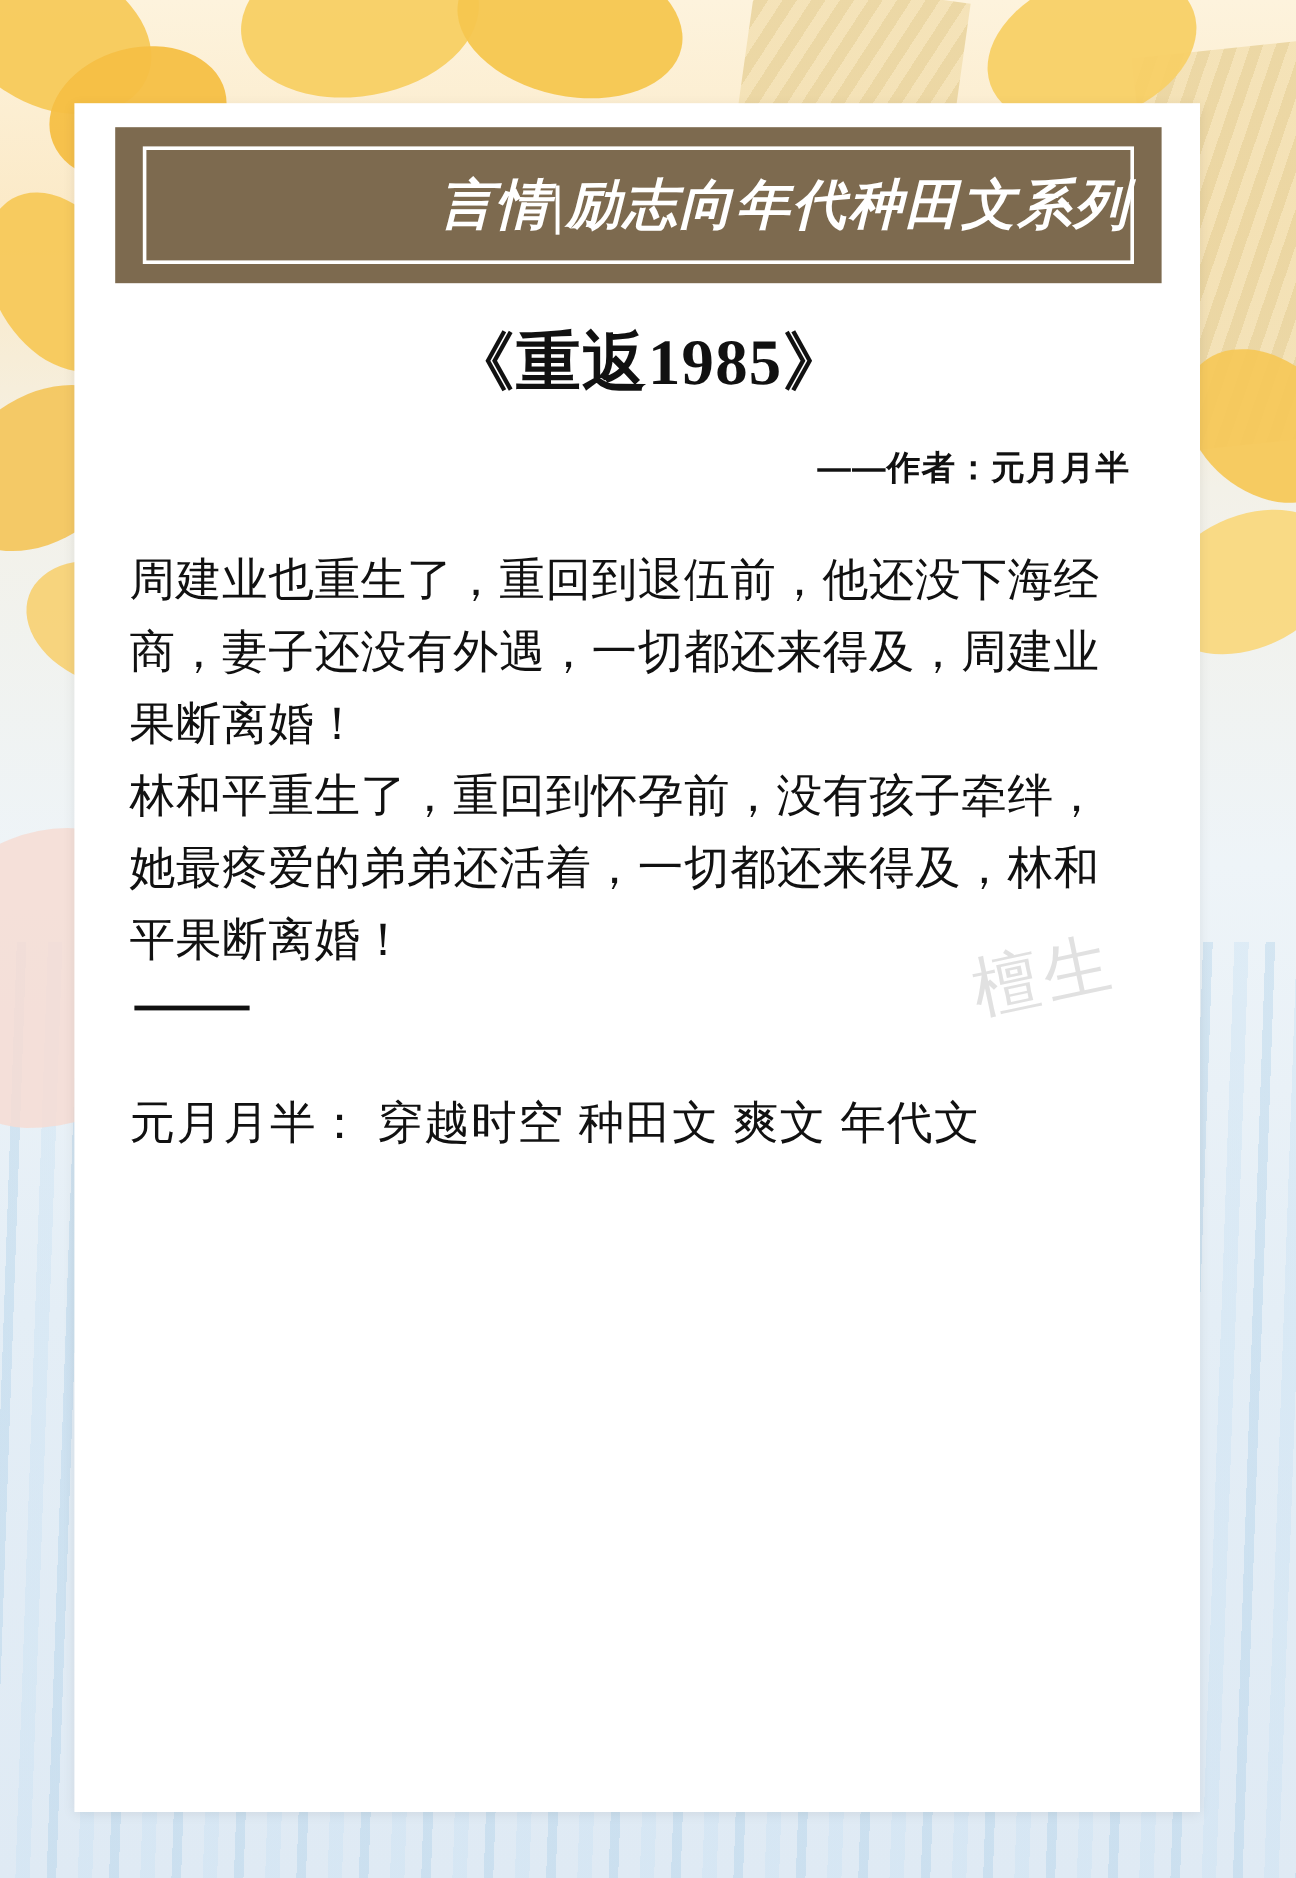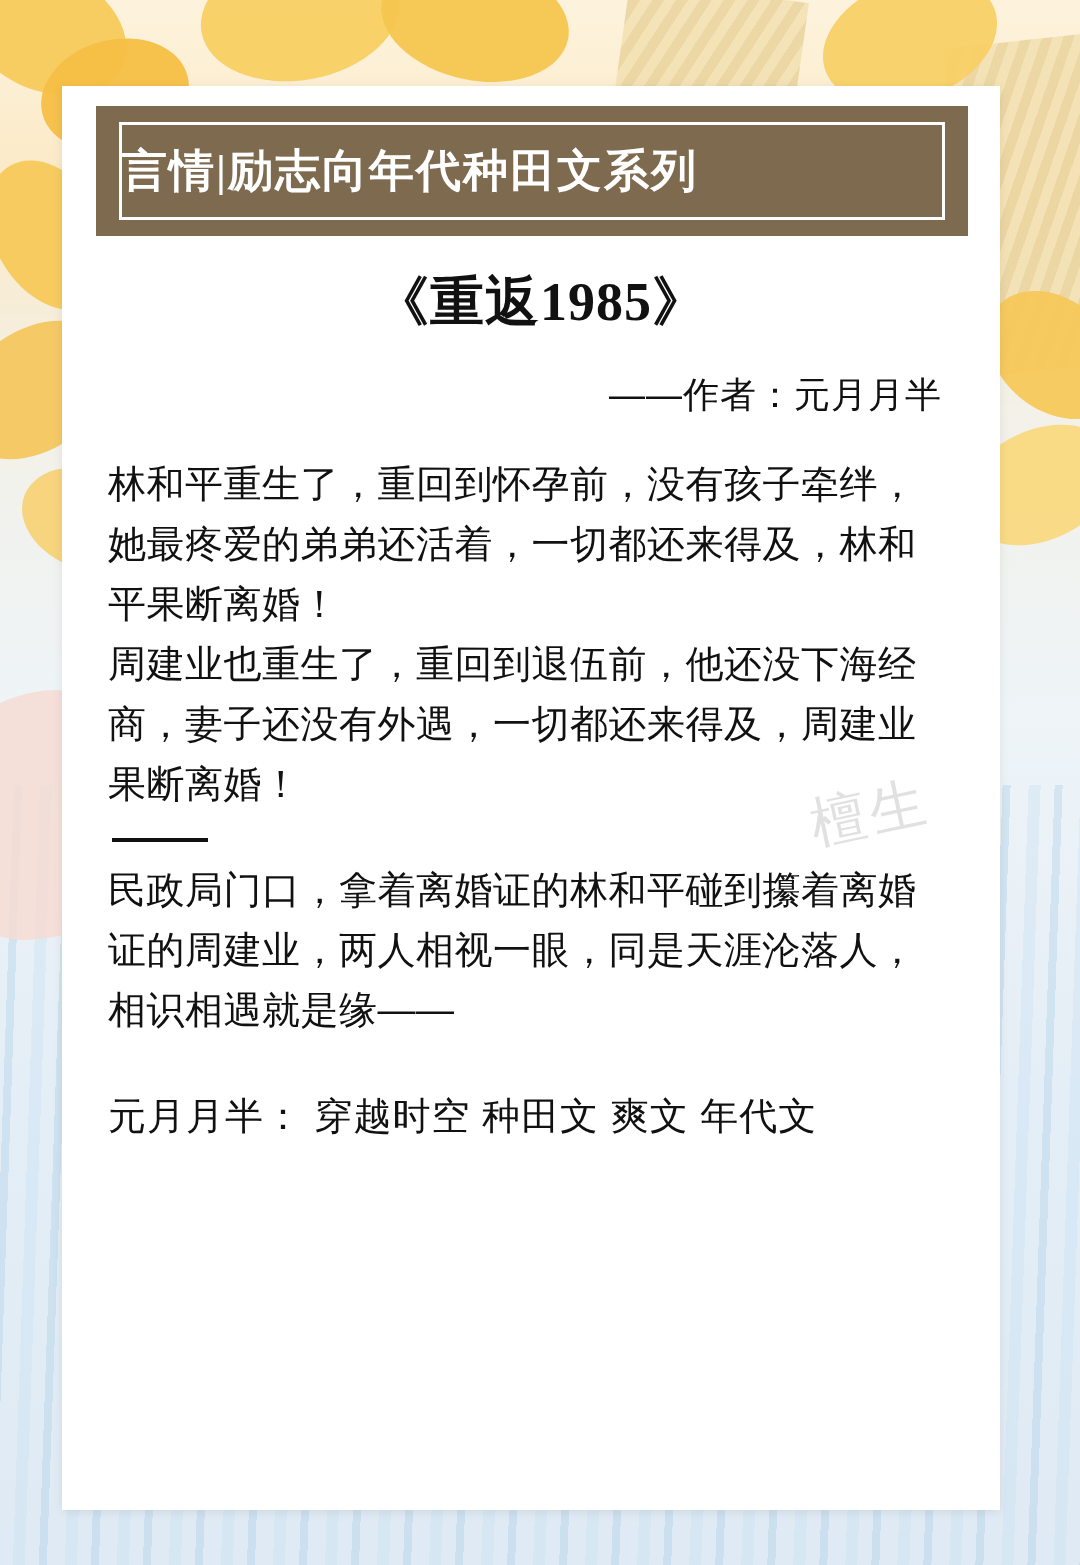--- a/index.html
+++ b/index.html
@@ -83,21 +83,22 @@
     display: flex;
     align-items: center;
     justify-content: center;
   }
   .banner-inner {
     border: 3px solid #ffffff;
     width: 820px;
     height: 92px;
     display: flex;
     align-items: center;
-    justify-content: flex-start;
+    justify-content: flex-end;
+    font-style: italic;
   }
   .banner-text {
     color: #ffffff;
     font-size: 45px;
     font-weight: bold;
     letter-spacing: 2px;
     font-family: "Liberation Serif", "DejaVu Serif", serif;
     white-space: nowrap;
   }
 
@@ -112,23 +113,23 @@
     color: #111111;
     font-family: "Liberation Serif", "DejaVu Serif", serif;
     letter-spacing: 1px;
     margin-left: 20px;
   }
 
   .author-line {
     position: absolute;
     right: 58px;
     top: 285px;
-    font-size: 36px;
+    font-size: 28px;
     color: #111111;
-    font-weight: normal;
+    font-weight: bold;
     letter-spacing: 1px;
   }
 
   .body-text {
     position: absolute;
     left: 46px;
     top: 368px;
     width: 846px;
     font-size: 38px;
     line-height: 60px;
@@ -192,23 +193,22 @@
       <div class="banner-inner">
         <span class="banner-text">言情|励志向年代种田文系列</span>
       </div>
     </div>
 
     <div class="book-title">《重返1985》</div>
 
     <div class="author-line">——作者：元月月半</div>
 
     <div class="body-text">
+      <p class="para">周建业也重生了，重回到退伍前，他还没下海经商，妻子还没有外遇，一切都还来得及，周建业果断离婚！</p>
       <p class="para">林和平重生了，重回到怀孕前，没有孩子牵绊，她最疼爱的弟弟还活着，一切都还来得及，林和平果断离婚！</p>
-      <p class="para">周建业也重生了，重回到退伍前，他还没下海经商，妻子还没有外遇，一切都还来得及，周建业果断离婚！</p>
       <div class="divider-dash"></div>
-      <p class="para">民政局门口，拿着离婚证的林和平碰到攥着离婚证的周建业，两人相视一眼，同是天涯沦落人，相识相遇就是缘——</p>
       <div class="gap"></div>
       <p class="para tags">元月月半： 穿越时空 种田文 爽文 年代文</p>
     </div>
 
     <div class="watermark">檀生</div>
   </div>
 </div>
 
 </body></html>

